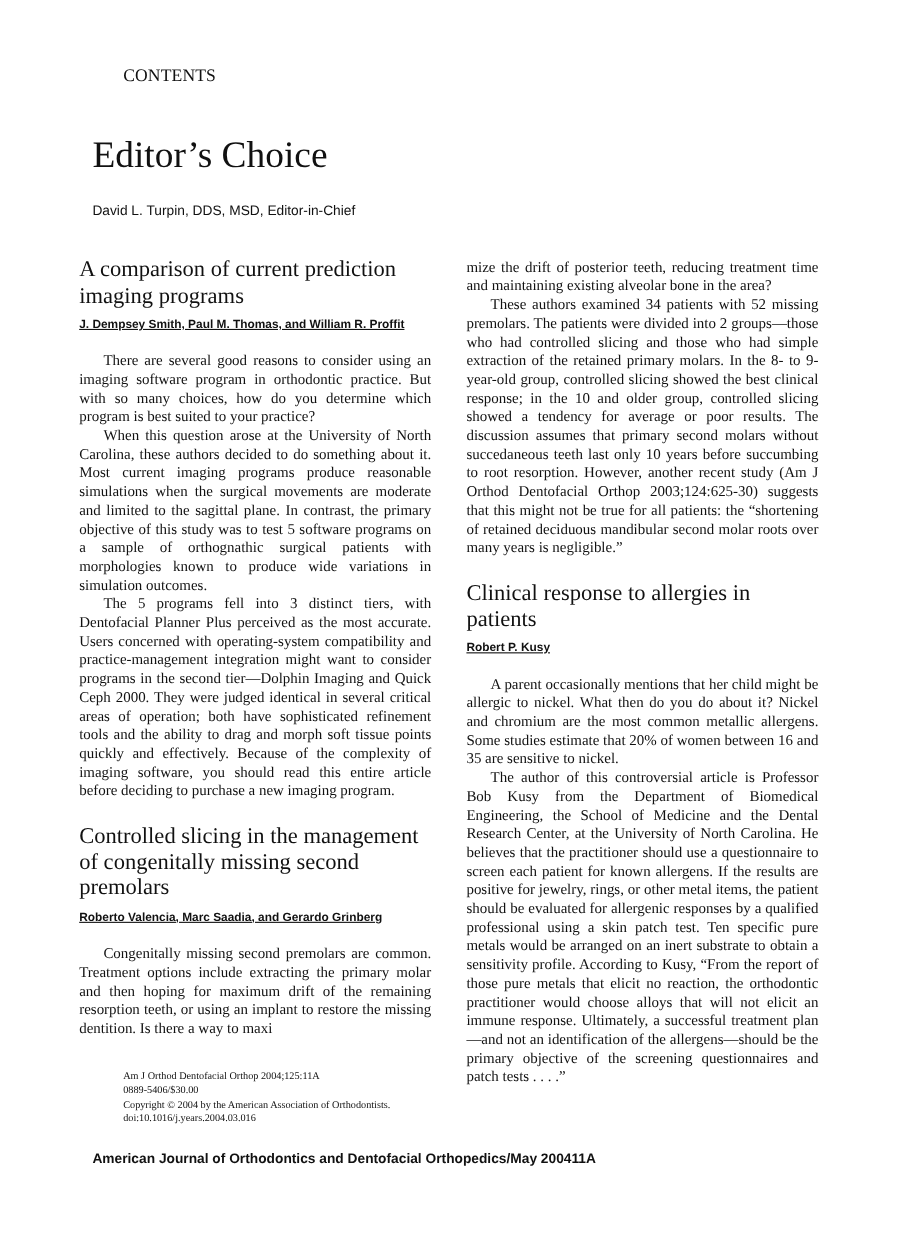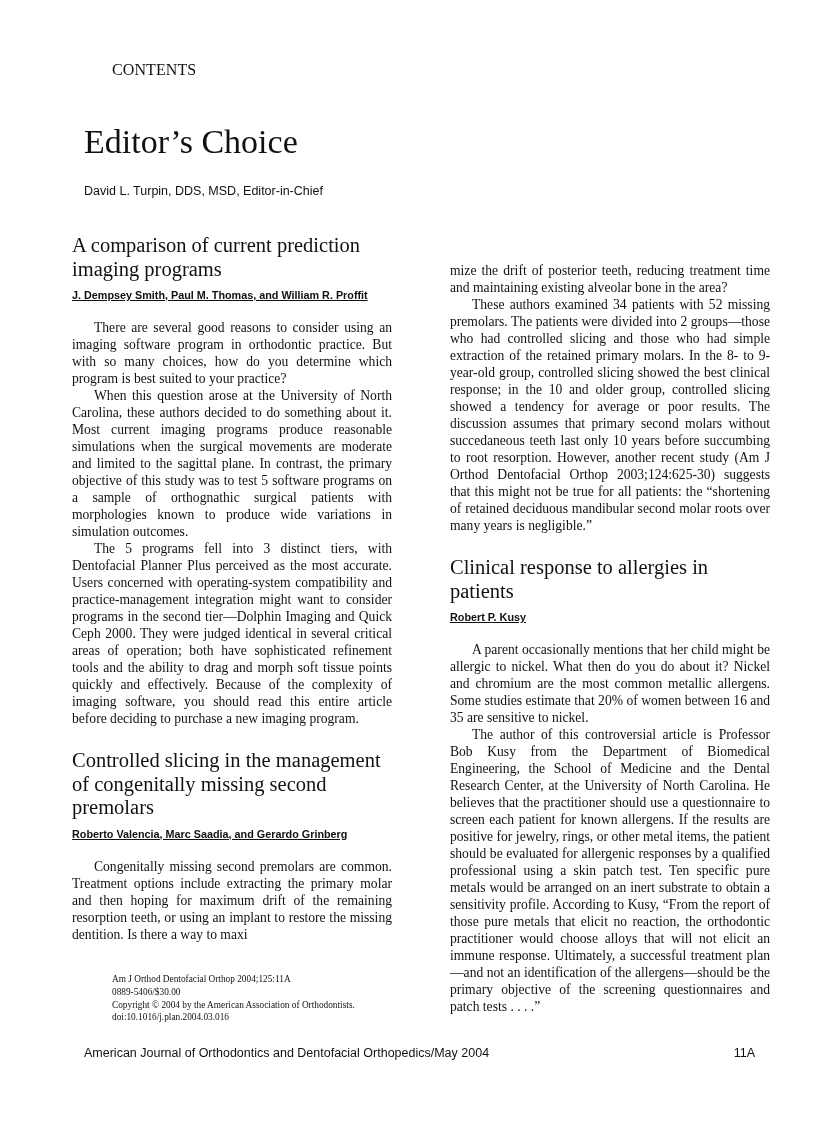--- a/index.html
+++ b/index.html
@@ -5,31 +5,31 @@
     html, body { margin: 0; padding: 0; background: #ffffff; }
     body { width: 838px; height: 1122px; position: relative; overflow: hidden; color: #111; }
     .serif { font-family: "Liberation Serif", "DejaVu Serif", serif; margin-left: 28px; }
     .sans { font-family: "Liberation Sans", "DejaVu Sans", sans-serif; }
     .abs { position: absolute; }
     #contents-label { left: 84px; top: 61px; font-size: 16px; letter-spacing: 0.1px; }
     #page-title { left: 84px; top: 122px; font-size: 34px; line-height: 40px; font-weight: normal; margin: 0; }
     #editor-line { left: 84px; top: 184px; font-size: 12.5px; font-weight: normal; text-align: right; }
     .col { position: absolute; width: 320px; }
     #col-left { left: 72px; top: 234px; }
-    #col-right { left: 450px; top: 234px; margin-top: 28px; }
+    #col-right { left: 424px; top: 234px; }
     .art-title { font-size: 20.5px; line-height: 23.5px; margin: 0; font-weight: normal; }
     .art-authors { font-size: 10.8px; font-weight: bold; margin-top: 7px; line-height: 14px; text-decoration: underline; }
     .para { font-size: 13.6px; line-height: 17px; text-align: justify; margin: 0; text-indent: 22px; hyphens: manual; }
     .para.noindent { text-indent: 0; }
     .gap-after-authors { height: 17px; }
     .art-block { margin: 0; }
     #article-2 { margin-top: 22px; }
     #article-3 { margin-top: 22px; }
     #citation { left: 84px; top: 973px; font-size: 9.3px; line-height: 12.8px; width: 320px; }
-    #footer { left: 84px; top: 1046px; width: 671px; font-size: 12.5px; font-weight: normal; display: flex; justify-content: space-between; }
+    #footer { left: 84px; top: 1046px; width: 671px; font-size: 12.5px; font-weight: bold; display: flex; }
   </style>
 </head>
 <body>
 
 <div class="abs serif" id="contents-label">CONTENTS</div>
 <h1 class="abs serif" id="page-title">Editor’s Choice</h1>
 <div class="abs sans" id="editor-line">David L. Turpin, DDS, MSD, Editor-in-Chief</div>
 
 <div class="col" id="col-left">
   <div class="art-block" id="article-1">
@@ -46,21 +46,21 @@
     <div class="art-authors sans">Roberto Valencia, Marc Saadia, and Gerardo Grinberg</div>
     <div class="gap-after-authors"></div>
     <p class="para serif">Congenitally missing second premolars are com­mon. Treatment options include extracting the primary molar and then hoping for maximum drift of the remaining resorption teeth, or using an implant to restore the missing dentition. Is there a way to maxi­</p>
   </div>
 </div>
 
 <div class="abs serif" id="citation">
   <div>Am J Orthod Dentofacial Orthop 2004;125:11A</div>
   <div>0889-5406/$30.00</div>
   <div>Copyright © 2004 by the American Association of Orthodontists.</div>
-  <div>doi:10.1016/j.plan.2004.03.016</div>
+  <div>doi:10.1016/j.years.2004.03.016</div>
 </div>
 
 <div class="col" id="col-right">
   <p class="para serif noindent">mize the drift of posterior teeth, reducing treatment time and maintaining existing alveolar bone in the area?</p>
   <p class="para serif">These authors examined 34 patients with 52 miss­ing premolars. The patients were divided into 2 groups—those who had controlled slicing and those who had simple extraction of the retained primary molars. In the 8- to 9-year-old group, controlled slicing showed the best clinical response; in the 10 and older group, controlled slicing showed a tendency for aver­age or poor results. The discussion assumes that pri­mary second molars without succedaneous teeth last only 10 years before succumbing to root resorption. However, another recent study (Am J Orthod Dentofa­cial Orthop 2003;124:625-30) suggests that this might not be true for all patients: the “shortening of retained deciduous mandibular second molar roots over many years is negligible.”</p>
 
   <div class="art-block" id="article-3">
     <h2 class="art-title serif">Clinical response to allergies in patients</h2>
     <div class="art-authors sans">Robert P. Kusy</div>
     <div class="gap-after-authors"></div>

